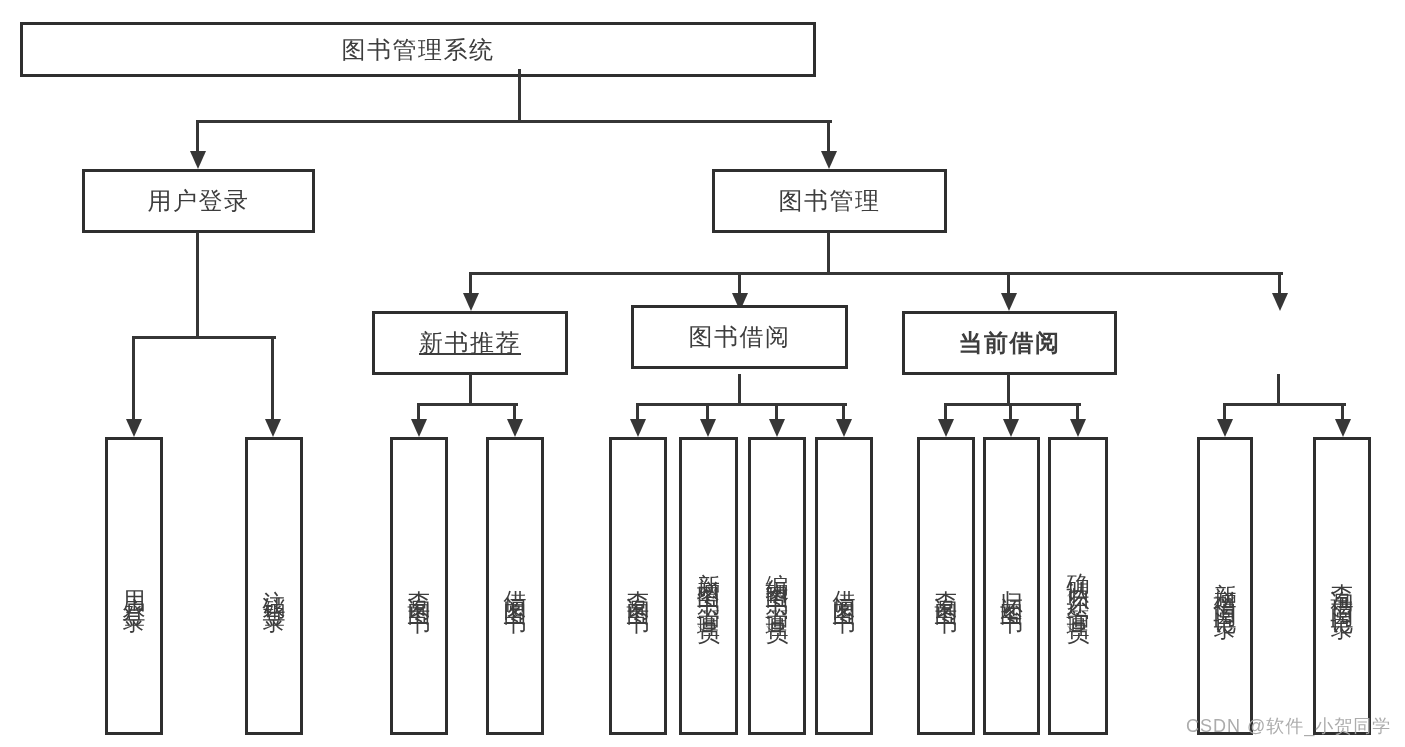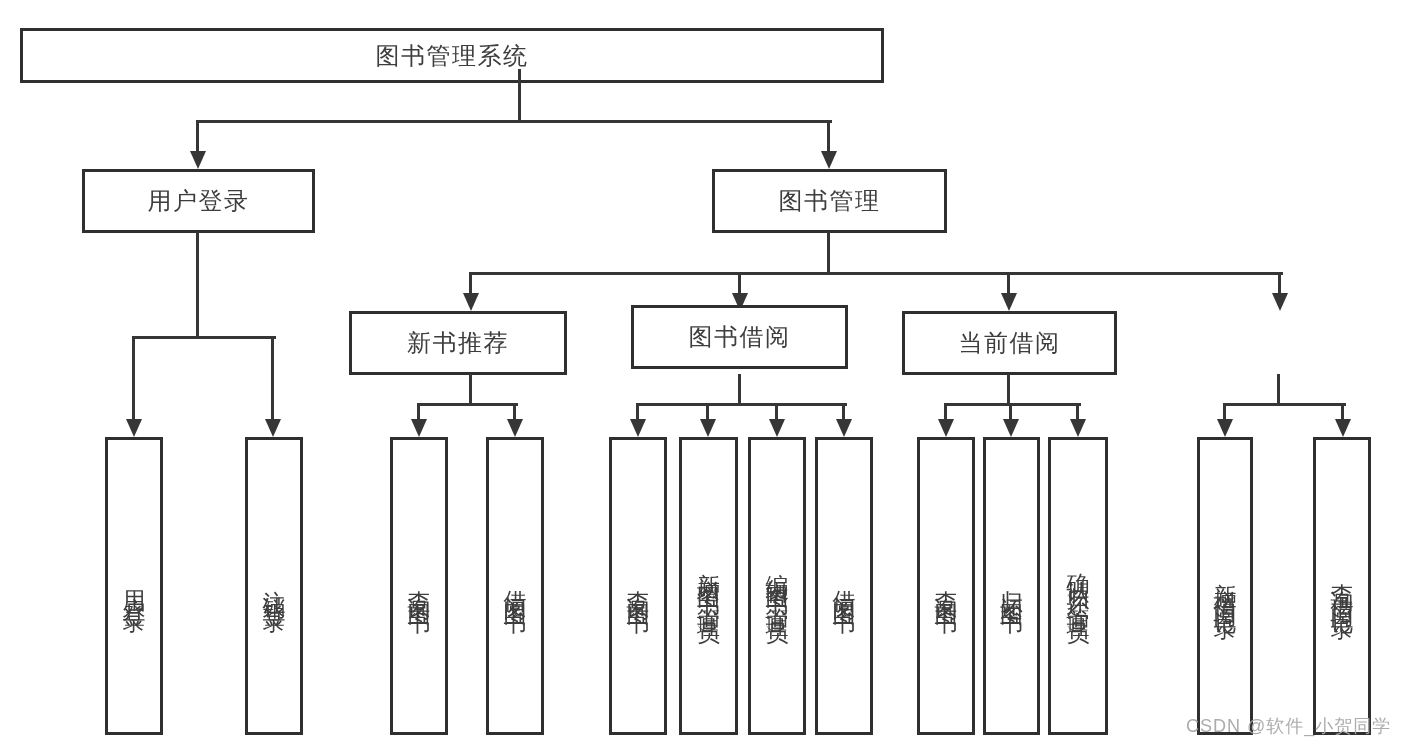--- a/index.html
+++ b/index.html
@@ -57,21 +57,21 @@
     letter-spacing: 1px;
     white-space: nowrap;
     z-index: 10;
   }
 </style>
 </head>
 <body>
 
 <div class="canvas">
 
-  <div class="node" style="left:20px; top:28px; width:864px; height:55px;">图书管理系统</div>
+  <div class="node" style="left:20px; top:22px; width:796px; height:55px;">图书管理系统</div>
 
   <div class="vline" style="left:518px; top:69px; height:53px;"></div>
   <div class="hline" style="left:196px; top:120px; width:636px;"></div>
   <div class="vline" style="left:196px; top:120px; height:35px;"></div>
   <div class="vline" style="left:827px; top:120px; height:35px;"></div>
   <div class="arrow" style="left:190px; top:151px;"></div>
   <div class="arrow" style="left:821px; top:151px;"></div>
 
   <div class="node" style="left:82px; top:169px; width:233px; height:64px;">用户登录</div>
   <div class="node" style="left:712px; top:169px; width:235px; height:64px;">图书管理</div>
@@ -87,23 +87,23 @@
   <div class="hline" style="left:469px; top:272px; width:814px;"></div>
   <div class="vline" style="left:469px; top:272px; height:25px;"></div>
   <div class="vline" style="left:738px; top:272px; height:25px;"></div>
   <div class="vline" style="left:1007px; top:272px; height:25px;"></div>
   <div class="vline" style="left:1278px; top:272px; height:25px;"></div>
   <div class="arrow" style="left:463px; top:293px;"></div>
   <div class="arrow" style="left:732px; top:293px;"></div>
   <div class="arrow" style="left:1001px; top:293px;"></div>
   <div class="arrow" style="left:1272px; top:293px;"></div>
 
-  <div class="node" style="left:349px; top:311px; width:218px; height:64px;">新书推荐</div>
+  <div class="node" style="left:372px; top:311px; width:196px; height:64px;text-decoration:underline;">新书推荐</div>
   <div class="node" style="left:631px; top:305px; width:217px; height:64px;">图书借阅</div>
-  <div class="node" style="left:902px; top:311px; width:215px; height:64px;">当前借阅</div>
+  <div class="node" style="left:902px; top:311px; width:215px; height:64px;font-weight:bold;">当前借阅</div>
 
   <div class="vline" style="left:469px; top:374px; height:30px;"></div>
   <div class="hline" style="left:417px; top:403px; width:101px;"></div>
   <div class="vline" style="left:417px; top:403px; height:20px;"></div>
   <div class="vline" style="left:513px; top:403px; height:20px;"></div>
   <div class="arrow" style="left:411px; top:419px;"></div>
   <div class="arrow" style="left:507px; top:419px;"></div>
 
   <div class="vline" style="left:738px; top:374px; height:30px;"></div>
   <div class="hline" style="left:636px; top:403px; width:211px;"></div>

